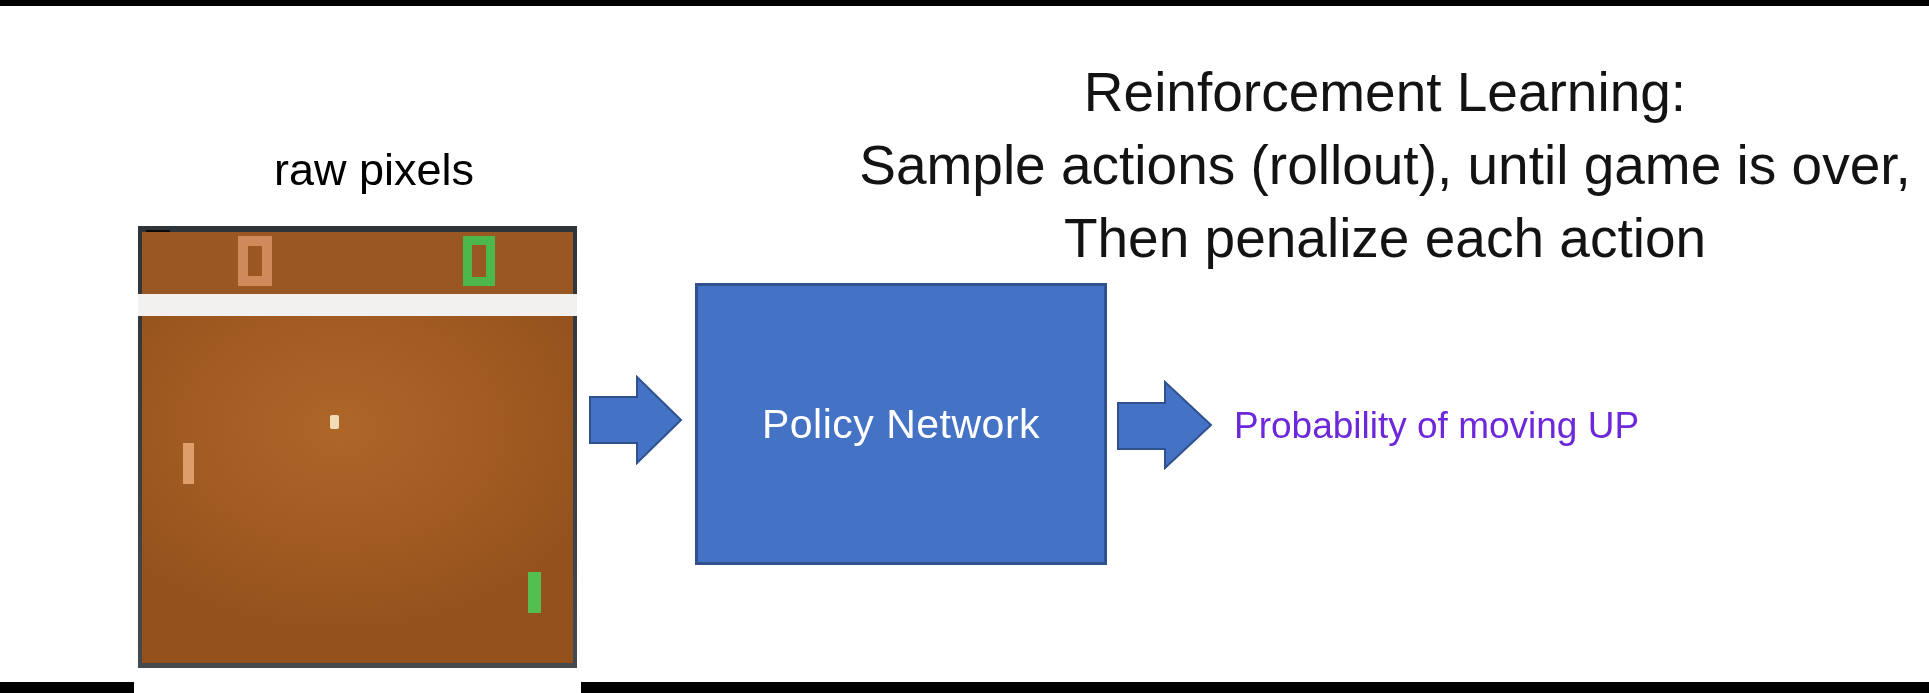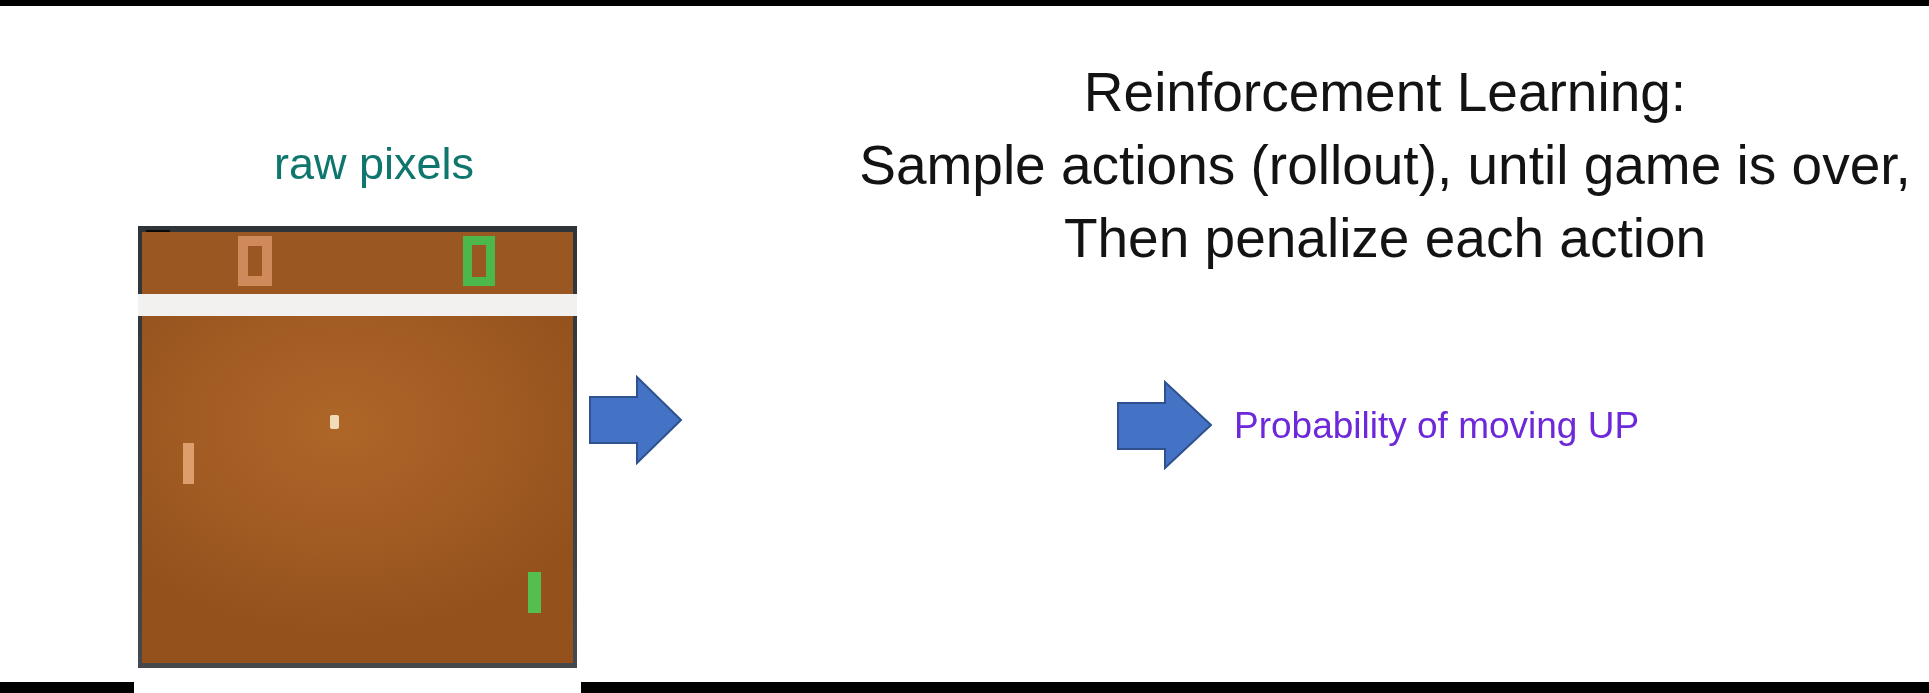--- a/index.html
+++ b/index.html
@@ -16,25 +16,25 @@
     overflow: hidden;
     color: #141414;
   }
   .bar { position: absolute; background: #000000; }
   .bar.top { left: 0; top: 0; width: 1929px; height: 6px; }
   .bar.bl  { left: 0; top: 682px; width: 134px; height: 11px; }
   .bar.br  { left: 581px; top: 682px; width: 1348px; height: 11px; }
 
   .raw-label {
     position: absolute;
-    left: 154px; top: 138px; width: 440px;
+    left: 154px; top: 144px; width: 440px;
     text-align: center;
     font-size: 45px;
     line-height: 52px;
-    color: #0f766e;
+    color: #000000;
     letter-spacing: 0px;
   }
 
   .title {
     position: absolute;
     left: 760px; top: 56px; width: 1250px;
     text-align: center;
     font-size: 55px;
     line-height: 73px;
     color: #131313;
@@ -146,20 +146,23 @@
       <div class="ball"></div>
       <div class="paddle tan"></div>
       <div class="paddle grn"></div>
     </div>
   </div>
 
   <svg class="arrow left" width="94" height="90" viewBox="0 0 94 90">
     <polygon points="1,22 48,22 48,2 92,45 48,88 48,68 1,68" fill="#4472c4" stroke="#2f528f" stroke-width="2"></polygon>
   </svg>
 
+  <div class="policy">
+    <span>Policy Network</span>
+  </div>
 
   <svg class="arrow right" width="96" height="90" viewBox="0 0 96 90">
     <polygon points="1,23 48,23 48,2 94,45 48,88 48,69 1,69" fill="#4472c4" stroke="#2f528f" stroke-width="2"></polygon>
   </svg>
 
   <div class="prob">Probability of moving UP</div>
 
   <div class="bar bl"></div>
   <div class="bar br"></div>
 

